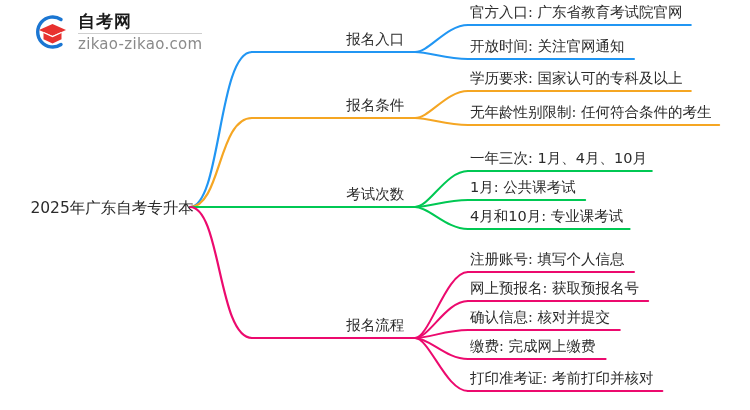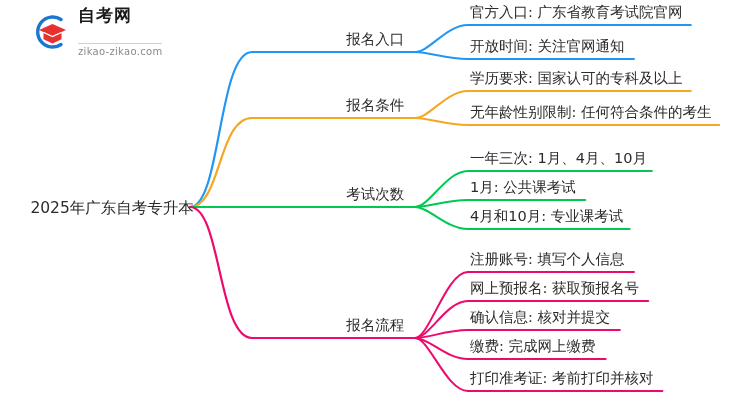--- a/index.html
+++ b/index.html
@@ -42,25 +42,25 @@
     display: flex;
     flex-direction: column;
     justify-content: center;
     line-height: 1;
   }
   .logo-title {
     font-size: 17px;
     font-weight: bold;
     color: #1a1a1a;
     letter-spacing: 1px;
-    padding-bottom: 19px;
+    padding-bottom: 3px;
     border-bottom: 1px solid #cfcfcf;
   }
   .logo-url {
-    font-size: 10px;
+    font-size: 15px;
     color: #8a8a8a;
     letter-spacing: 0.3px;
     padding-top: 3px;
   }
 
   
   #map {
     position: absolute;
     left: 0;
     top: 0;

